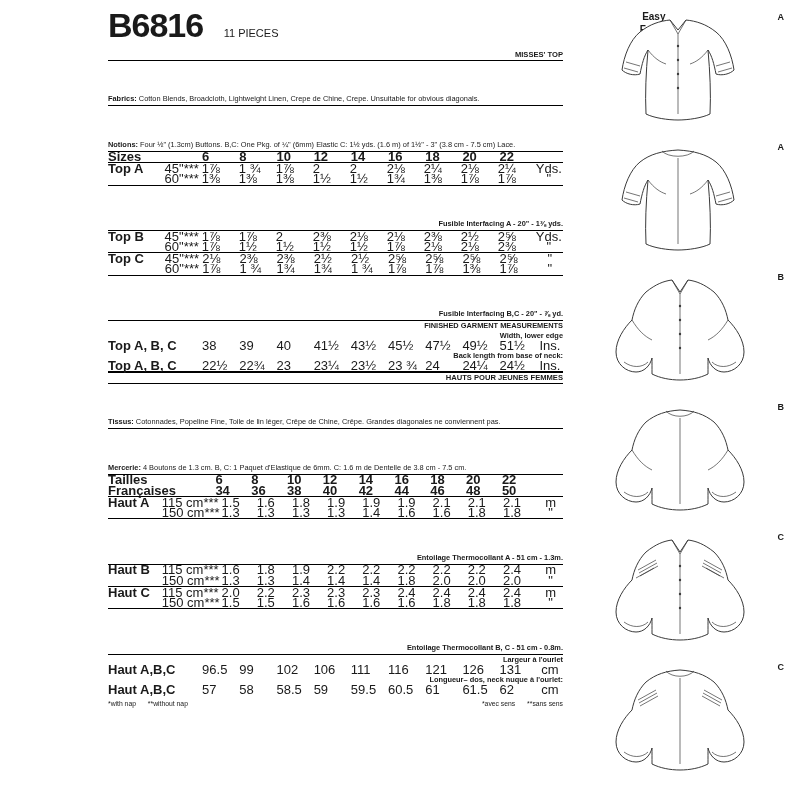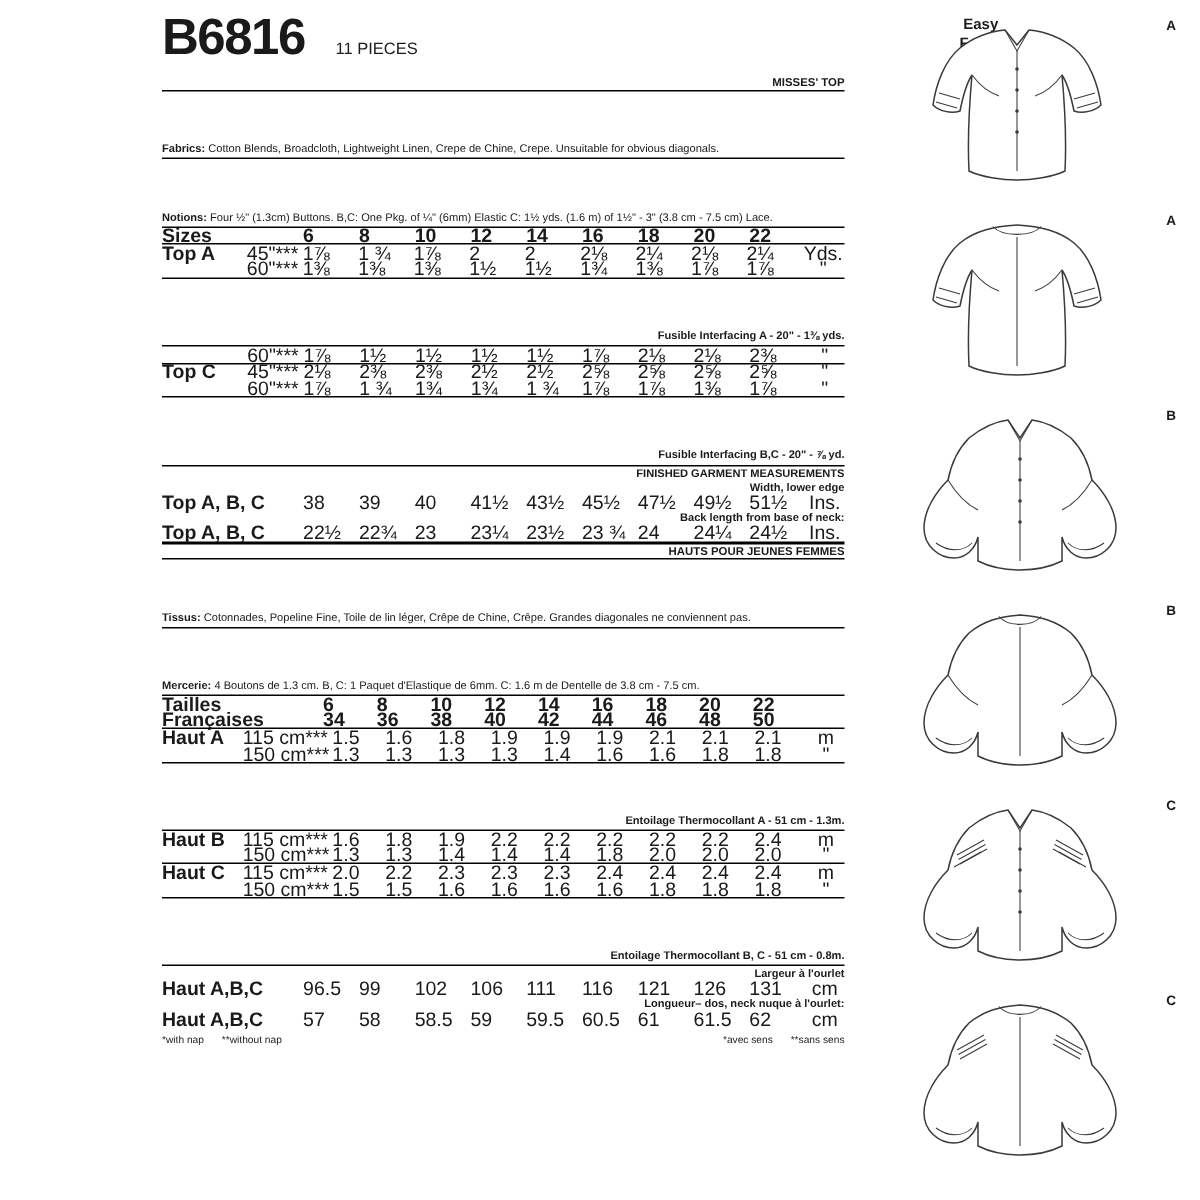--- a/index.html
+++ b/index.html
@@ -119,20 +119,34 @@
       </tr>
     </tbody>
       </table>
     <div class="rule"></div>
 
     <div class="sect b">Fusible Interfacing A - 20" - 1⅜ yds.</div>
     <div class="rule"></div>
 
     <table class="t">
       <tbody>
+          <tr>
+        <td class="lbl">Top B</td>
+        <td class="w">45"***</td>
+        <td class="w">1⅞</td>
+        <td class="w">1⅞</td>
+        <td class="w">2</td>
+        <td class="w">2⅜</td>
+        <td class="w">2⅛</td>
+        <td class="w">2⅛</td>
+        <td class="w">2⅜</td>
+        <td class="w">2½</td>
+        <td class="w">2⅝</td>
+        <td class="unit">Yds.</td>
+      </tr>
       <tr>
         <td class="lbl"></td>
         <td class="w">60"***</td>
         <td class="w">1⅞</td>
         <td class="w">1½</td>
         <td class="w">1½</td>
         <td class="w">1½</td>
         <td class="w">1½</td>
         <td class="w">1⅞</td>
         <td class="w">2⅛</td>

